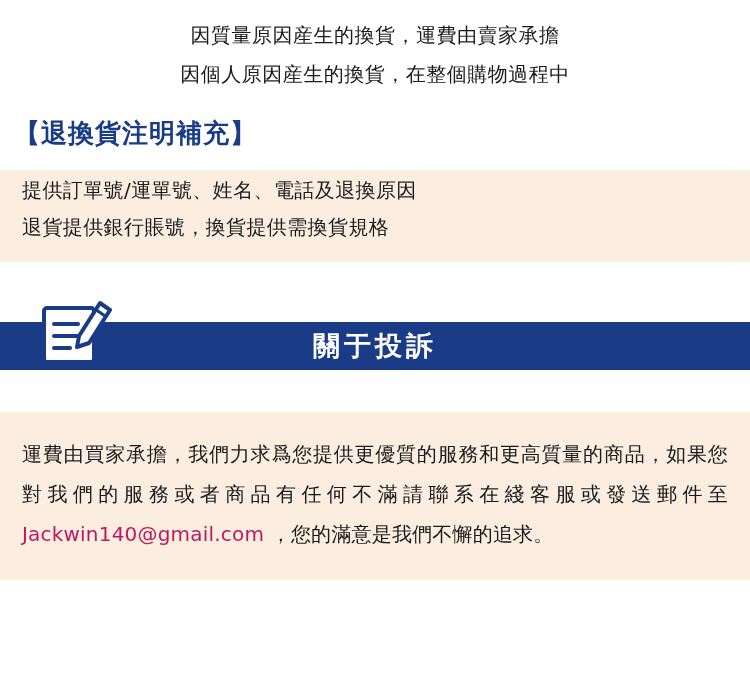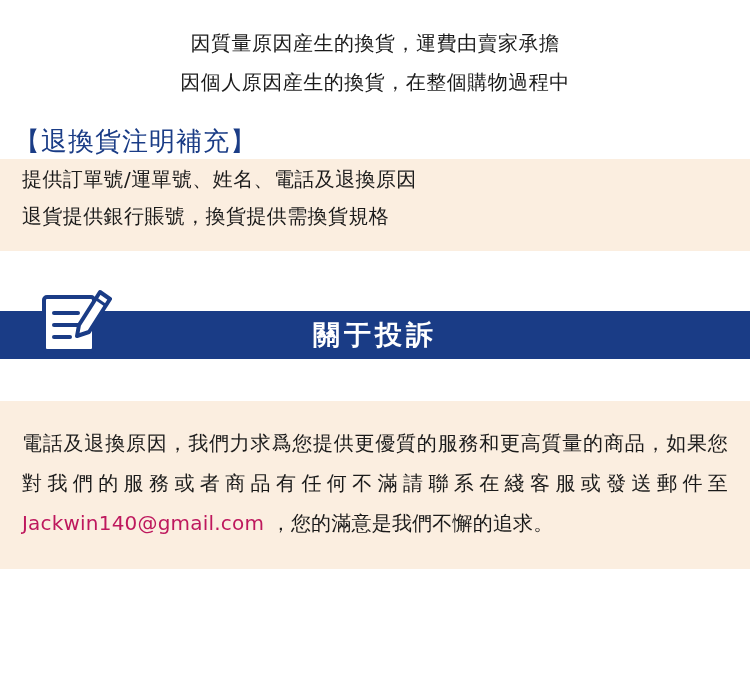--- a/index.html
+++ b/index.html
@@ -17,38 +17,38 @@
 
   .page {
     position: relative;
     width: 750px;
     height: 676px;
     background: #ffffff;
   }
 
   
   .top-lines {
-    padding: 24px 0 0 0;
+    padding: 16px 0 0 0;
   }
   .top-line {
     font-size: 20px;
     color: #1a1a1a;
     line-height: 1.55;
     text-align: center;
     letter-spacing: 0.5px;
     padding: 4px 0;
   }
 
   
   .section-heading {
     font-size: 26px;
-    font-weight: normal;
+    font-weight: bold;
     color: #1a3c86;
     letter-spacing: 1px;
-    padding: 22px 0 0 14px;
+    padding: 22px 0 19px 14px;
   }
 
   
   .cream-box {
     background: #fbeee0;
     padding: 2px 0 16px 22px;
     margin: 0;
   }
   .cream-line {
     font-size: 20px;
@@ -132,17 +132,17 @@
       <line x1="16" y1="28" x2="40" y2="28" stroke="#1a3c86" stroke-width="4" stroke-linecap="round"></line>
       <line x1="16" y1="40" x2="40" y2="40" stroke="#1a3c86" stroke-width="4" stroke-linecap="round"></line>
       <line x1="16" y1="52" x2="32" y2="52" stroke="#1a3c86" stroke-width="4" stroke-linecap="round"></line>
       <path d="M41 40 L62 7 L72 14 L51 47 L39 51 Z" fill="#ffffff" stroke="#1a3c86" stroke-width="4" stroke-linejoin="round"></path>
       <line x1="57" y1="13" x2="67" y2="20" stroke="#1a3c86" stroke-width="3"></line>
     </svg>
   </div>
 
   <div class="bottom-box">
     <div class="bottom-para">
-      <span>電話及退換原因，我們力求爲您提供更優質的服務和更高質量的商品，如果您對我們的服務或者商品有任何不滿請聯系在綫客服或發送郵件至 </span><span class="email">Jackwin140@gmail.com</span><span> ，您的滿意是我們不懈的追求。</span>
+      <span>運費由買家承擔，我們力求爲您提供更優質的服務和更高質量的商品，如果您對我們的服務或者商品有任何不滿請聯系在綫客服或發送郵件至 </span><span class="email">Jackwin140@gmail.com</span><span> ，您的滿意是我們不懈的追求。</span>
     </div>
   </div>
 
 </div>
 
 </body></html>

